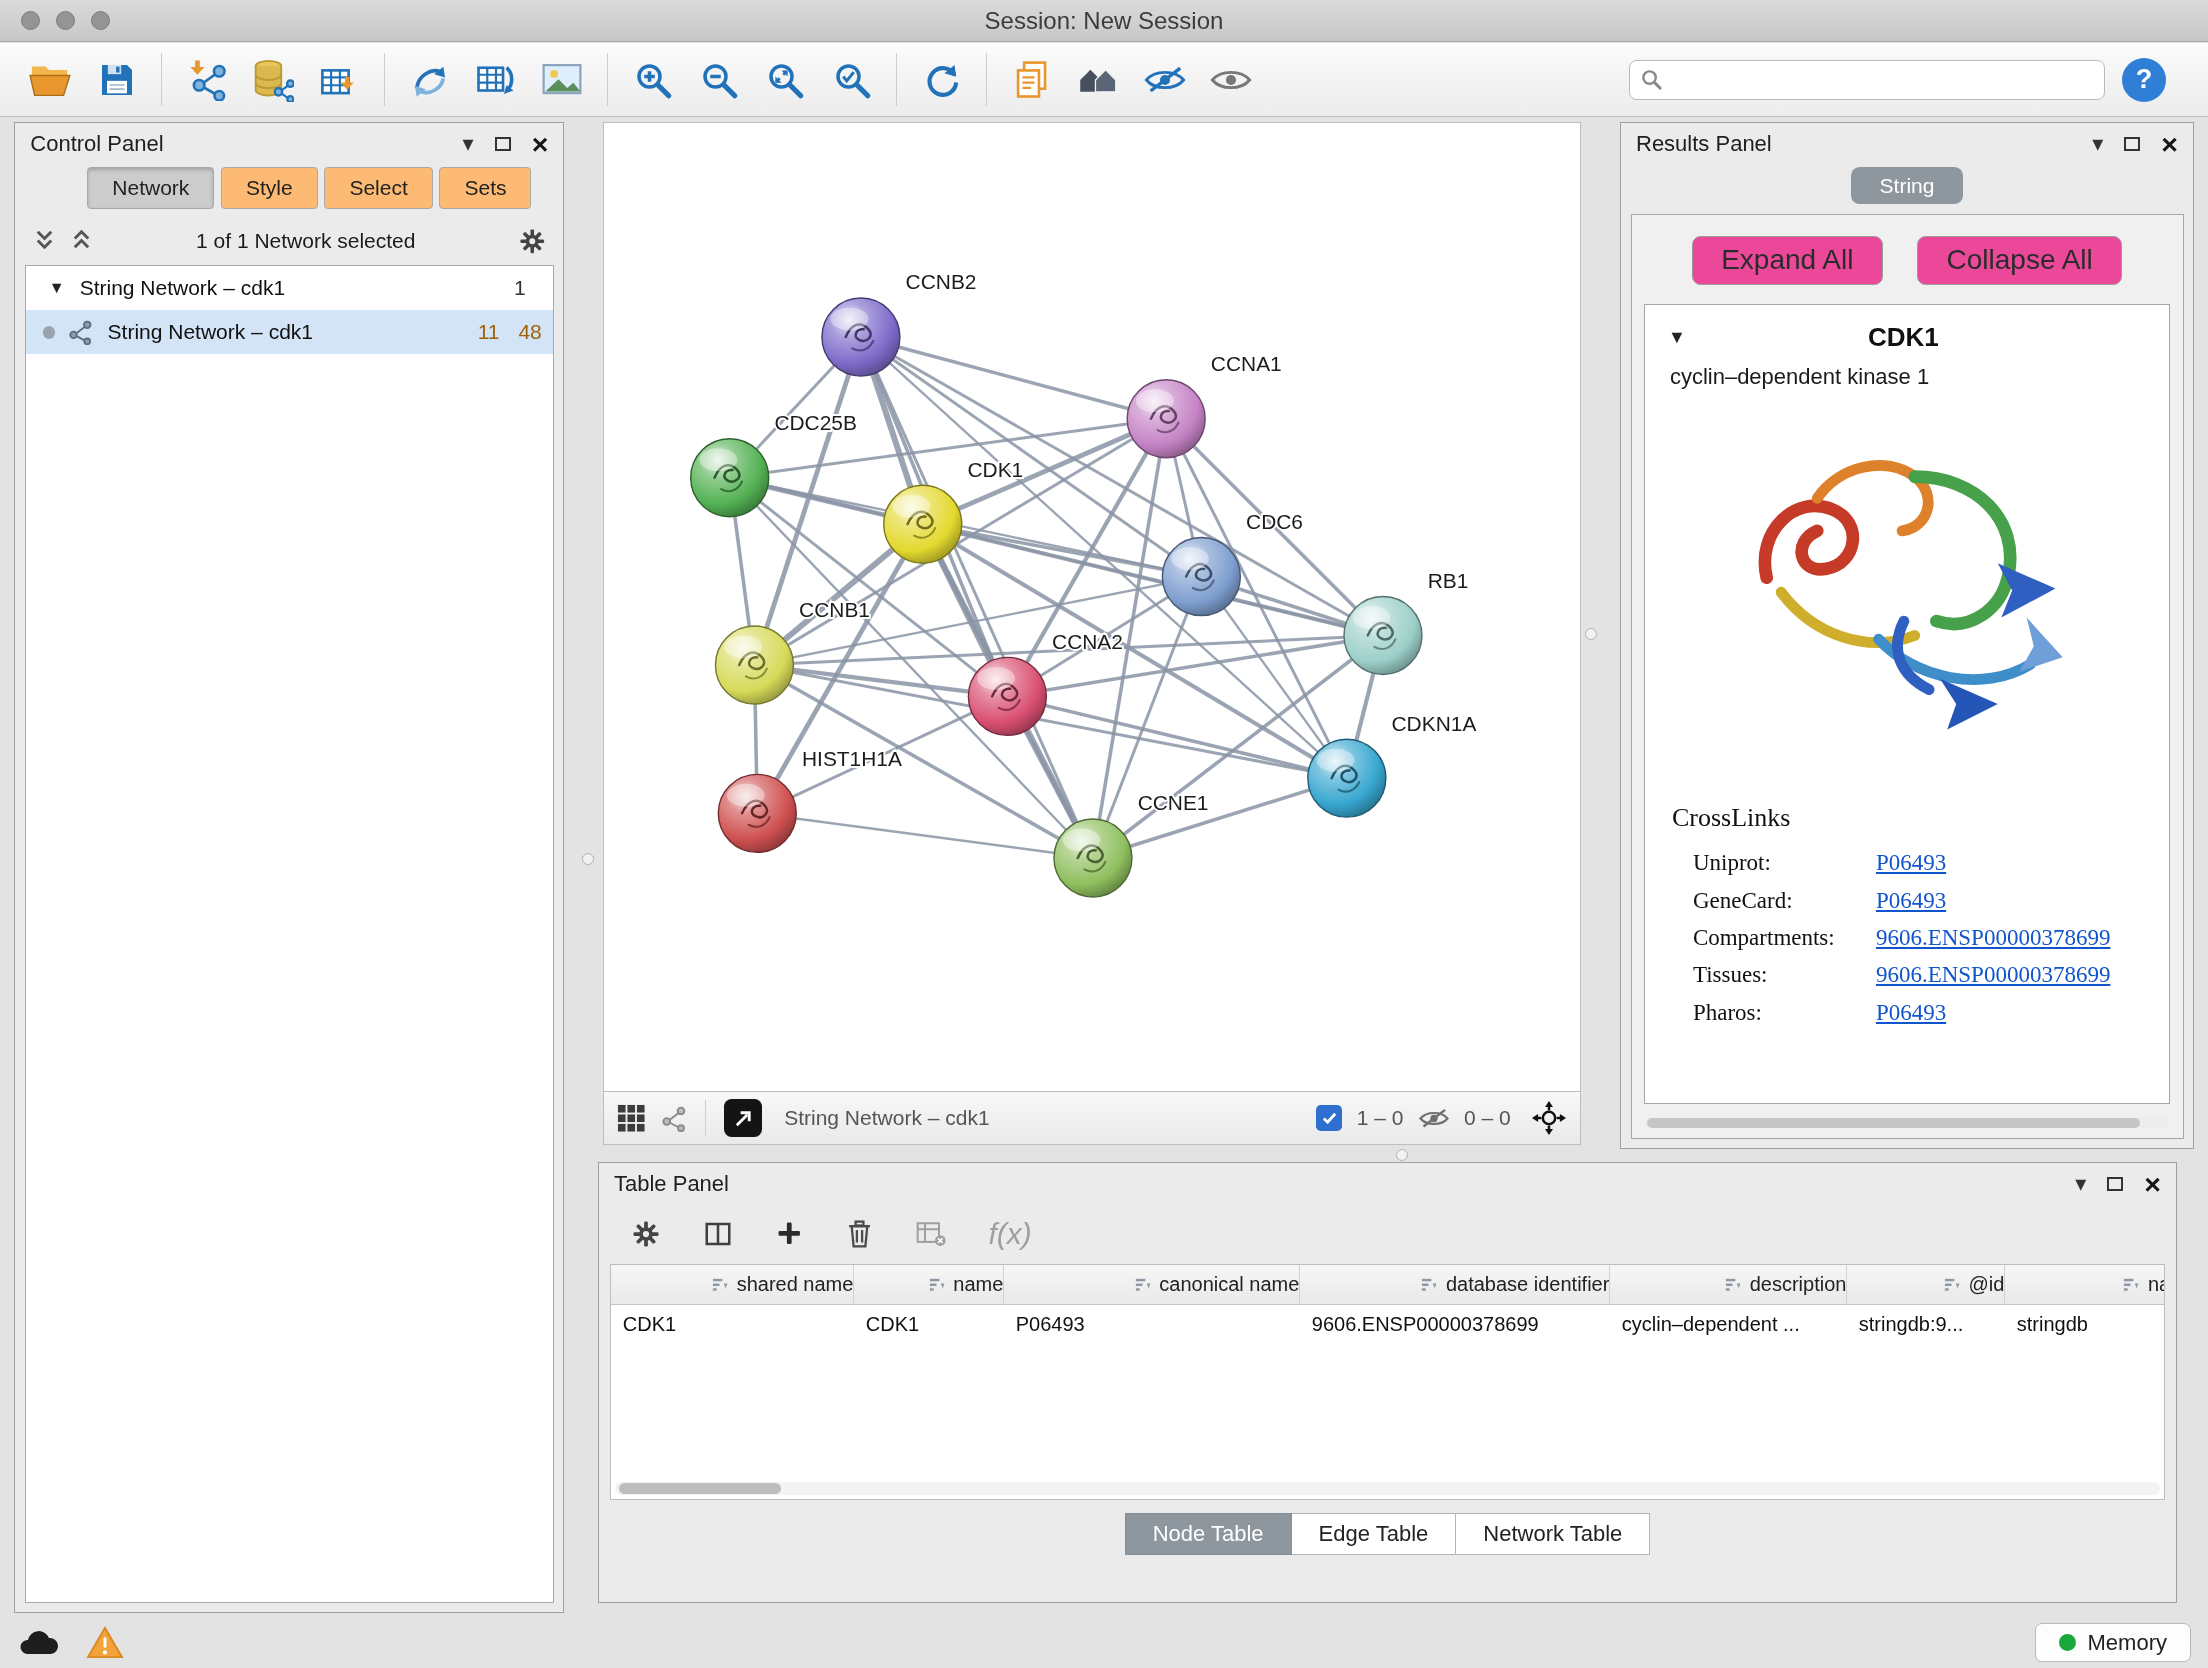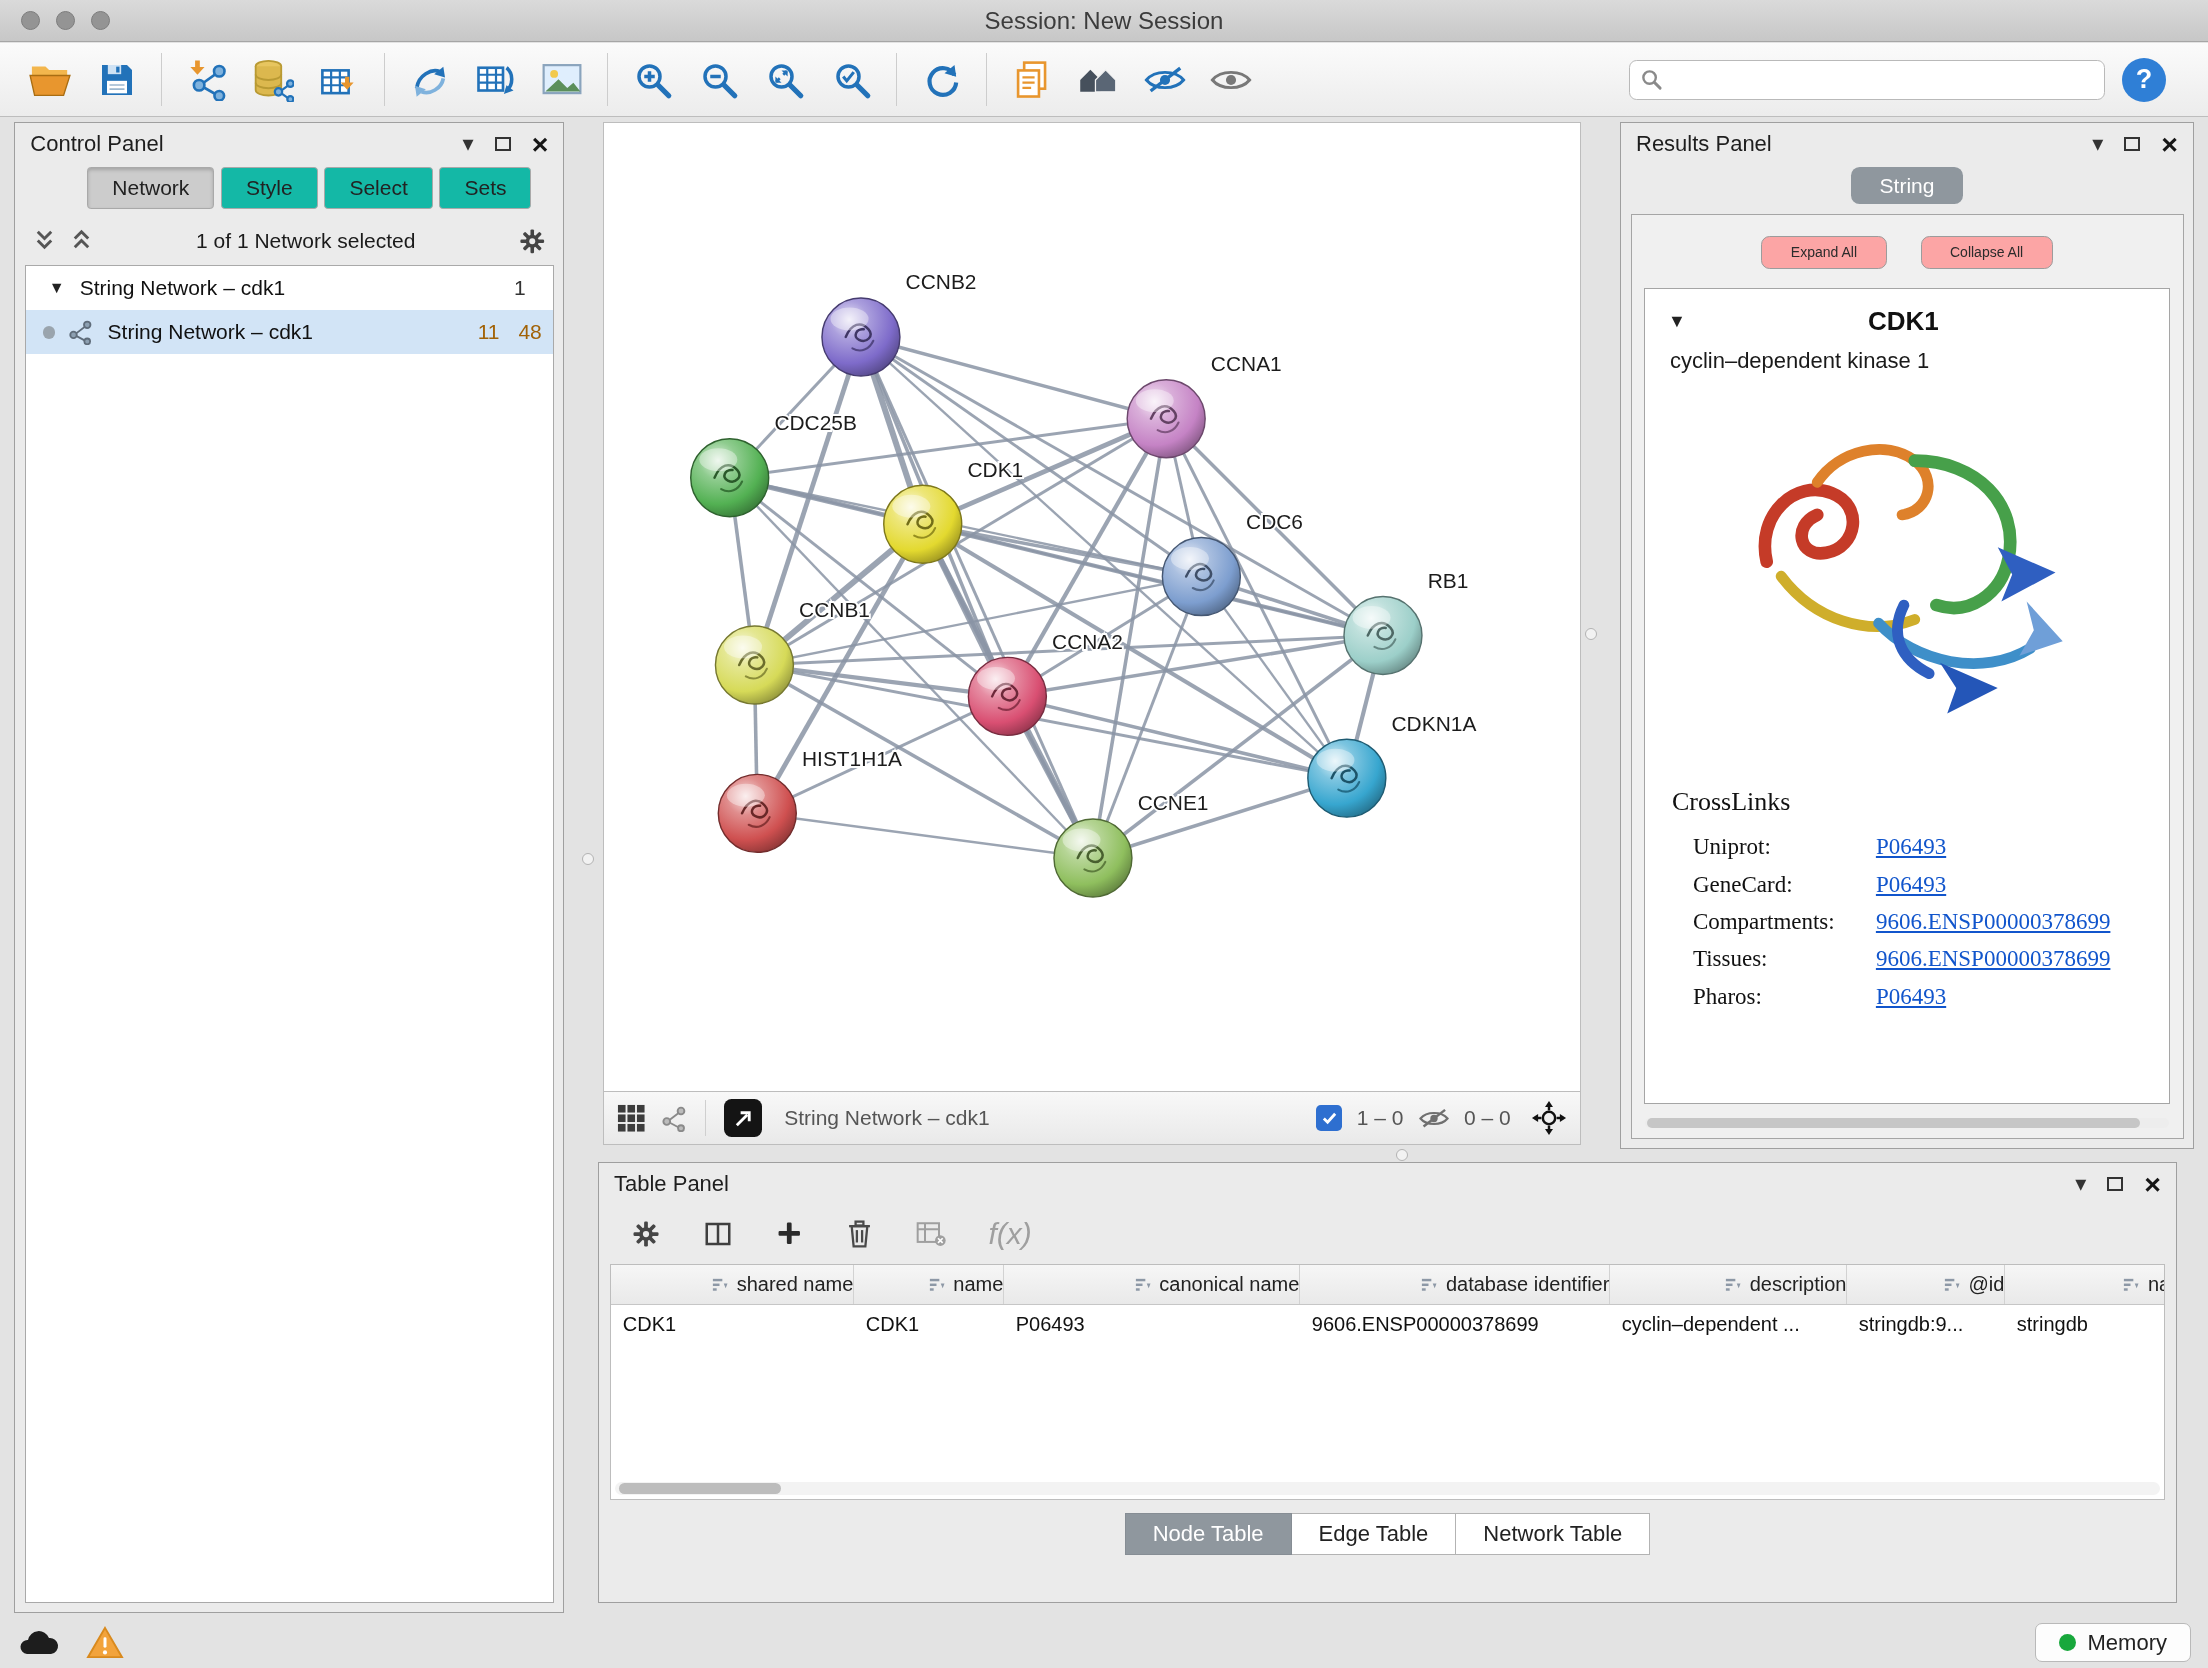--- a/index.html
+++ b/index.html
@@ -24,21 +24,21 @@
   .panel{position:absolute;background:#ebebeb;border:1px solid #9f9f9f}
   .phead{height:42px;display:flex;align-items:center;padding:0 15px;font-size:22px;color:#1e1e1e;flex:0 0 auto}
   .phead .sp{flex:1}
   .wicon{color:#333;font-size:22px;margin-left:21px;cursor:pointer;line-height:1}
   .sqicon{width:16px;height:14.3px;border:2.4px solid #333;display:inline-block;margin-left:21px;cursor:pointer}
   .xicon{font-size:28.5px;font-weight:bold;color:#161616;margin-left:21px;line-height:1;cursor:pointer}
 
   
   #control{left:14.3px;top:122px;width:550px;height:1491px;display:flex;flex-direction:column}
   .tabs{display:flex;padding:1.9px 0 7.6px 72px;gap:6.7px}
-  .tab{height:42px;padding:0 24px;display:flex;align-items:center;font-size:21px;background:#14b8a6;border:1px solid #a9a9a9;border-radius:3.8px;color:#222;cursor:pointer}
+  .tab{height:42px;padding:0 24px;display:flex;align-items:center;font-size:21px;background:#fdba74;border:1px solid #a9a9a9;border-radius:3.8px;color:#222;cursor:pointer}
   .tab.sel{background:#cccccc;box-shadow:inset 0 1.9px 3.8px rgba(0,0,0,.2)}
   .subbar{height:49px;display:flex;align-items:center;padding:0 17px;gap:11.4px}
   .subbar .txt{flex:1;text-align:center;font-size:21px;color:#1b1b1b}
   .listbox{flex:1;margin:0 9.5px 9.5px;background:#fff;border:1px solid #a9a9a9;overflow:hidden}
   .trow{height:44px;display:flex;align-items:center;font-size:21px;cursor:pointer}
   .trow .tri{margin-left:23px;font-size:16px;color:#222}
   .trow .lbl{margin-left:15px;color:#111}
   .trow .cnt{margin-left:auto;margin-right:27px;color:#333}
   .trow.selrow{background:#d2e4f6}
   .dot2{width:12.4px;height:12.4px;border-radius:50%;background:#9aa4ad;margin-left:17px;flex:0 0 auto}
@@ -53,21 +53,21 @@
   .nettitle{margin-left:7.6px;color:#555}
   .spacer{flex:1}
   .chk{width:26px;height:26px;background:#2e6fd0;border-radius:4.8px;display:flex;align-items:center;justify-content:center;cursor:pointer}
   .knob{position:absolute;width:12.4px;height:12.4px;border-radius:50%;background:#f2f2f2;border:1px solid #b3b3b3;cursor:pointer}
 
   
   #results{left:1620px;top:122px;width:574px;height:1027px;display:flex;flex-direction:column}
   .pill{align-self:center;background:#8f979e;color:#fff;font-size:21px;padding:6.7px 28.5px;border-radius:8.6px;margin:1.9px 0 9.5px;cursor:pointer}
   .rbox{flex:1;margin:0 9.5px 9.5px;border:1px solid #a5a5a5;background:#f0f0f0;display:flex;flex-direction:column;overflow:hidden}
   .btnrow{display:flex;justify-content:center;gap:34px;padding:21px 0 19px}
-  .rbtn{background:#fca5a5;border:1.9px solid #9c9c9c;border-radius:8.6px;font-size:14px;padding:7.6px 28.5px;color:#2b2b2b;cursor:pointer}
+  .rbtn{background:#ec4899;border:1.9px solid #9c9c9c;border-radius:8.6px;font-size:28px;padding:7.6px 28.5px;color:#2b2b2b;cursor:pointer}
   .rinner{flex:1;margin:0 12.4px 7.6px;border:1px solid #a5a5a5;background:#fff;overflow:hidden}
   .rhead{display:flex;align-items:center;padding:17px 23px 5.7px}
   .rhead .tri{font-size:18px;color:#222;cursor:pointer}
   .rhead .nm{flex:1;text-align:center;font-weight:bold;font-size:26px;margin-right:25px;color:#111}
   .rdesc{font-size:22px;padding:5.7px 0 0 25px;color:#1a1a1a}
   .protein{display:block;margin:13.3px auto 0}
   .xl-title{font-family:"Liberation Serif",serif;font-weight:normal;font-size:26px;padding:28.5px 0 11.4px 27px;color:#111}
   .xlrow{display:flex;font-family:"Liberation Serif",serif;font-size:23px;padding:5.7px 0 5.7px 48px}
   .xlrow .l{width:183px;color:#111}
   .xlrow a{color:#1155cc;text-decoration:underline}

